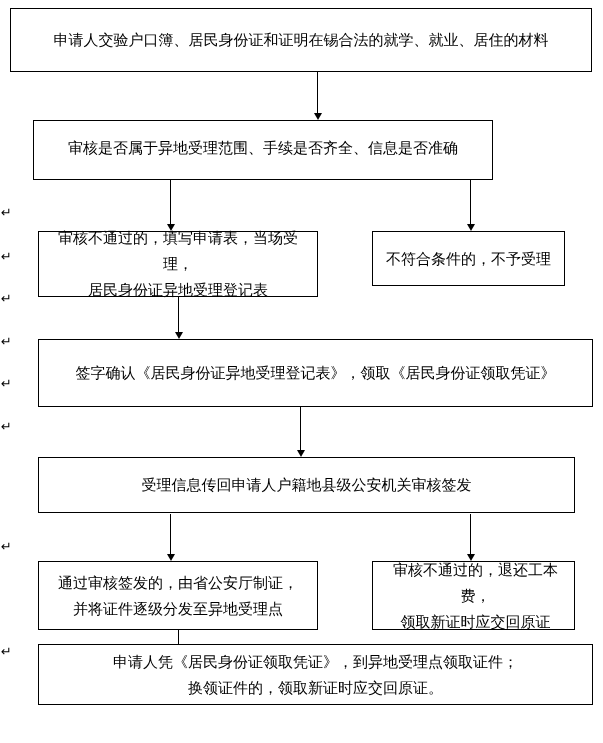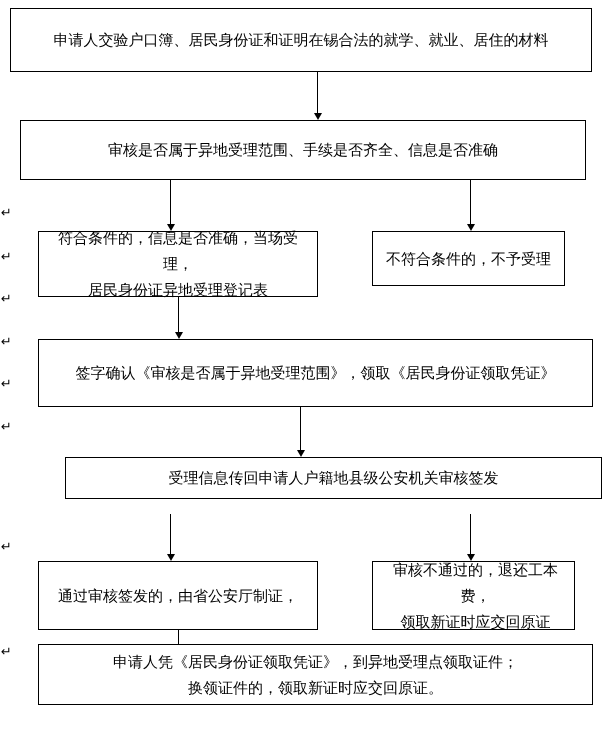--- a/index.html
+++ b/index.html
@@ -67,52 +67,53 @@
   <span class="pmark" style="top:420px;">↵</span>
   <span class="pmark" style="top:540px;">↵</span>
   <span class="pmark" style="top:645px;">↵</span>
 
   <div class="box" style="left:10px; top:8px; width:582px; height:64px;">
     <div class="line">申请人交验户口簿、居民身份证和证明在锡合法的就学、就业、居住的材料</div>
   </div>
 
   <div class="arrow" style="left:317px; top:72px; height:41px;"></div>
 
-  <div class="box" style="left:20px; top:120px; width:566px; height:60px;">
+  <div class="box" style="left:33px; top:120px; width:460px; height:60px;font-family:Liberation Mono, monospace;">
     <div class="line">审核是否属于异地受理范围、手续是否齐全、信息是否准确</div>
   </div>
 
   <div class="arrow" style="left:170px; top:180px; height:44px;"></div>
   <div class="arrow" style="left:470px; top:180px; height:44px;"></div>
 
   <div class="box" style="left:38px; top:231px; width:280px; height:66px;">
-    <div class="line">符合条件的，信息是否准确，当场受理，</div>
+    <div class="line">审核不通过的，填写申请表，当场受理，</div>
     <div class="line">居民身份证异地受理登记表</div>
   </div>
   <div class="box" style="left:372px; top:231px; width:193px; height:55px;">
     <div class="line">不符合条件的，不予受理</div>
   </div>
 
   <div class="arrow" style="left:178px; top:297px; height:35px;"></div>
 
   <div class="box" style="left:38px; top:339px; width:555px; height:68px;">
-    <div class="line">签字确认《审核是否属于异地受理范围》，领取《居民身份证领取凭证》</div>
+    <div class="line">签字确认《居民身份证异地受理登记表》，领取《居民身份证领取凭证》</div>
   </div>
 
   <div class="arrow" style="left:300px; top:407px; height:43px;"></div>
 
-  <div class="box" style="left:38px; top:457px; width:537px; height:42px;margin-left:27px;">
+  <div class="box" style="left:38px; top:457px; width:537px; height:56px;">
     <div class="line">受理信息传回申请人户籍地县级公安机关审核签发</div>
   </div>
 
   <div class="arrow" style="left:170px; top:514px; height:40px;"></div>
   <div class="arrow" style="left:470px; top:514px; height:40px;"></div>
 
   <div class="box" style="left:38px; top:561px; width:280px; height:69px;">
     <div class="line">通过审核签发的，由省公安厅制证，</div>
+    <div class="line">并将证件逐级分发至异地受理点</div>
   </div>
   <div class="box" style="left:372px; top:561px; width:203px; height:69px;padding-left:12px;">
     <div class="line">审核不通过的，退还工本费，</div>
     <div class="line">领取新证时应交回原证</div>
   </div>
 
   <div class="arrow" style="left:178px; top:630px; height:39px;"></div>
 
   <div class="box" style="left:38px; top:644px; width:555px; height:61px;">
     <div class="line">申请人凭《居民身份证领取凭证》，到异地受理点领取证件；</div>

